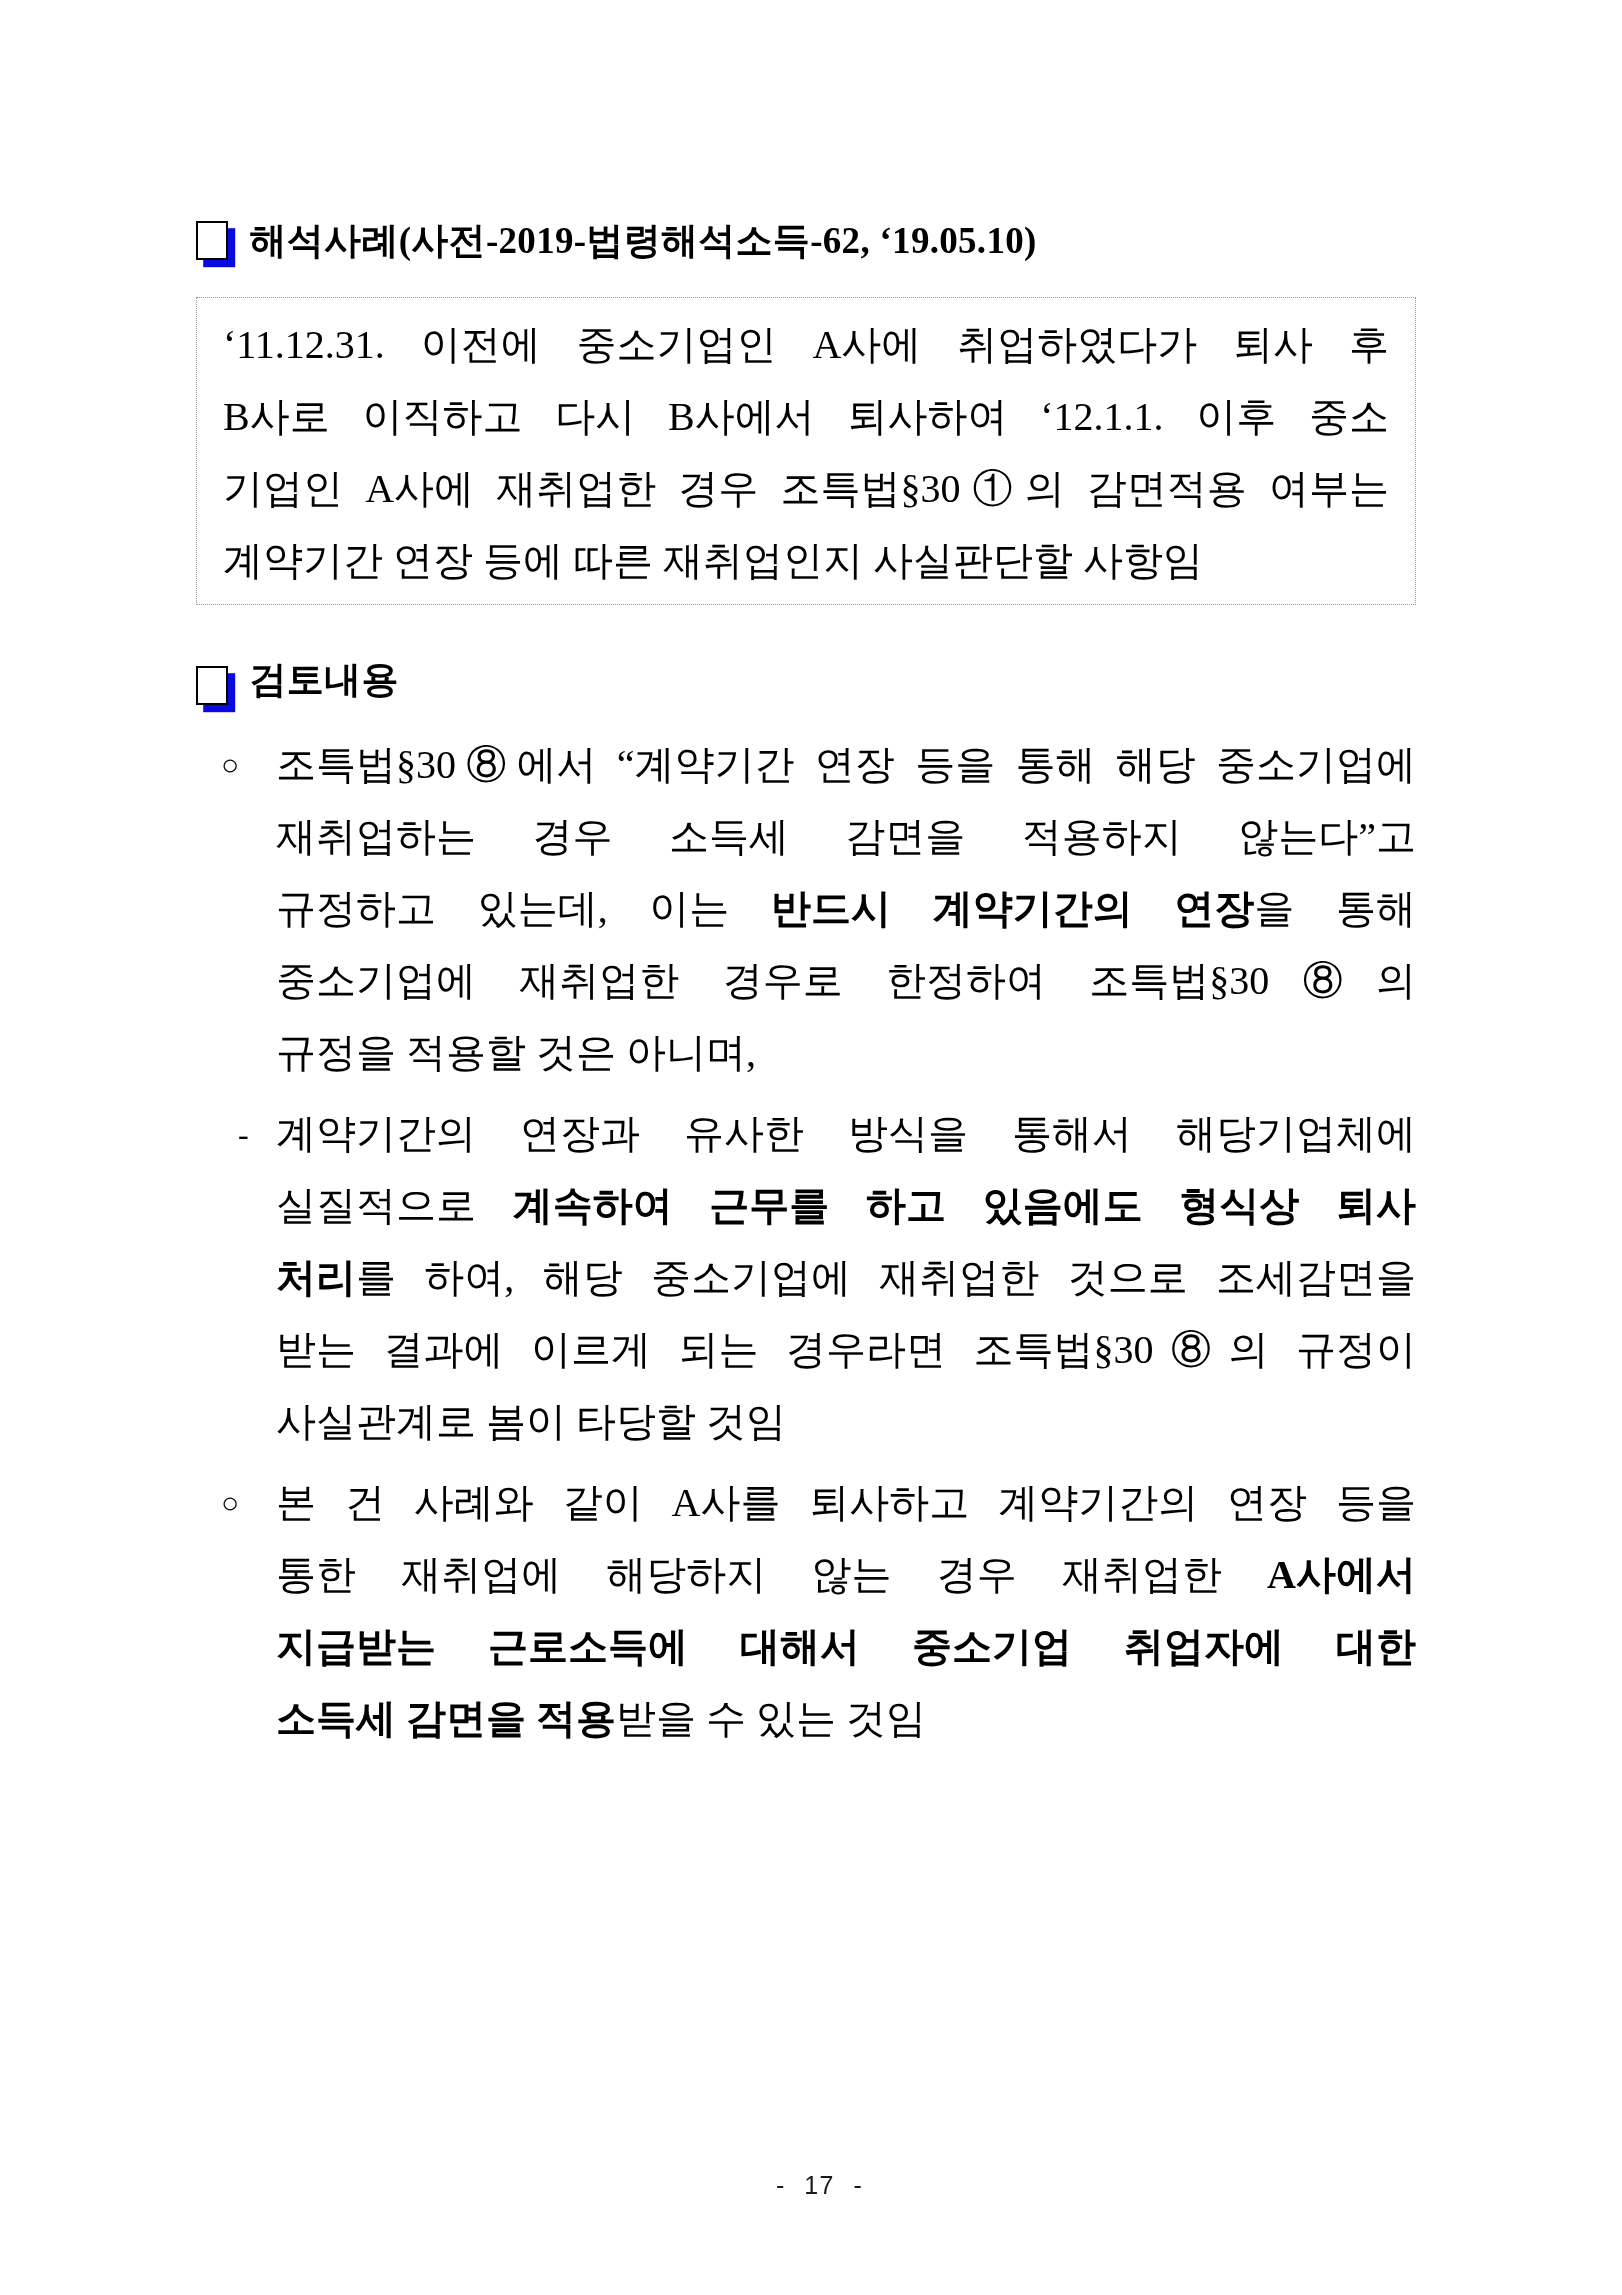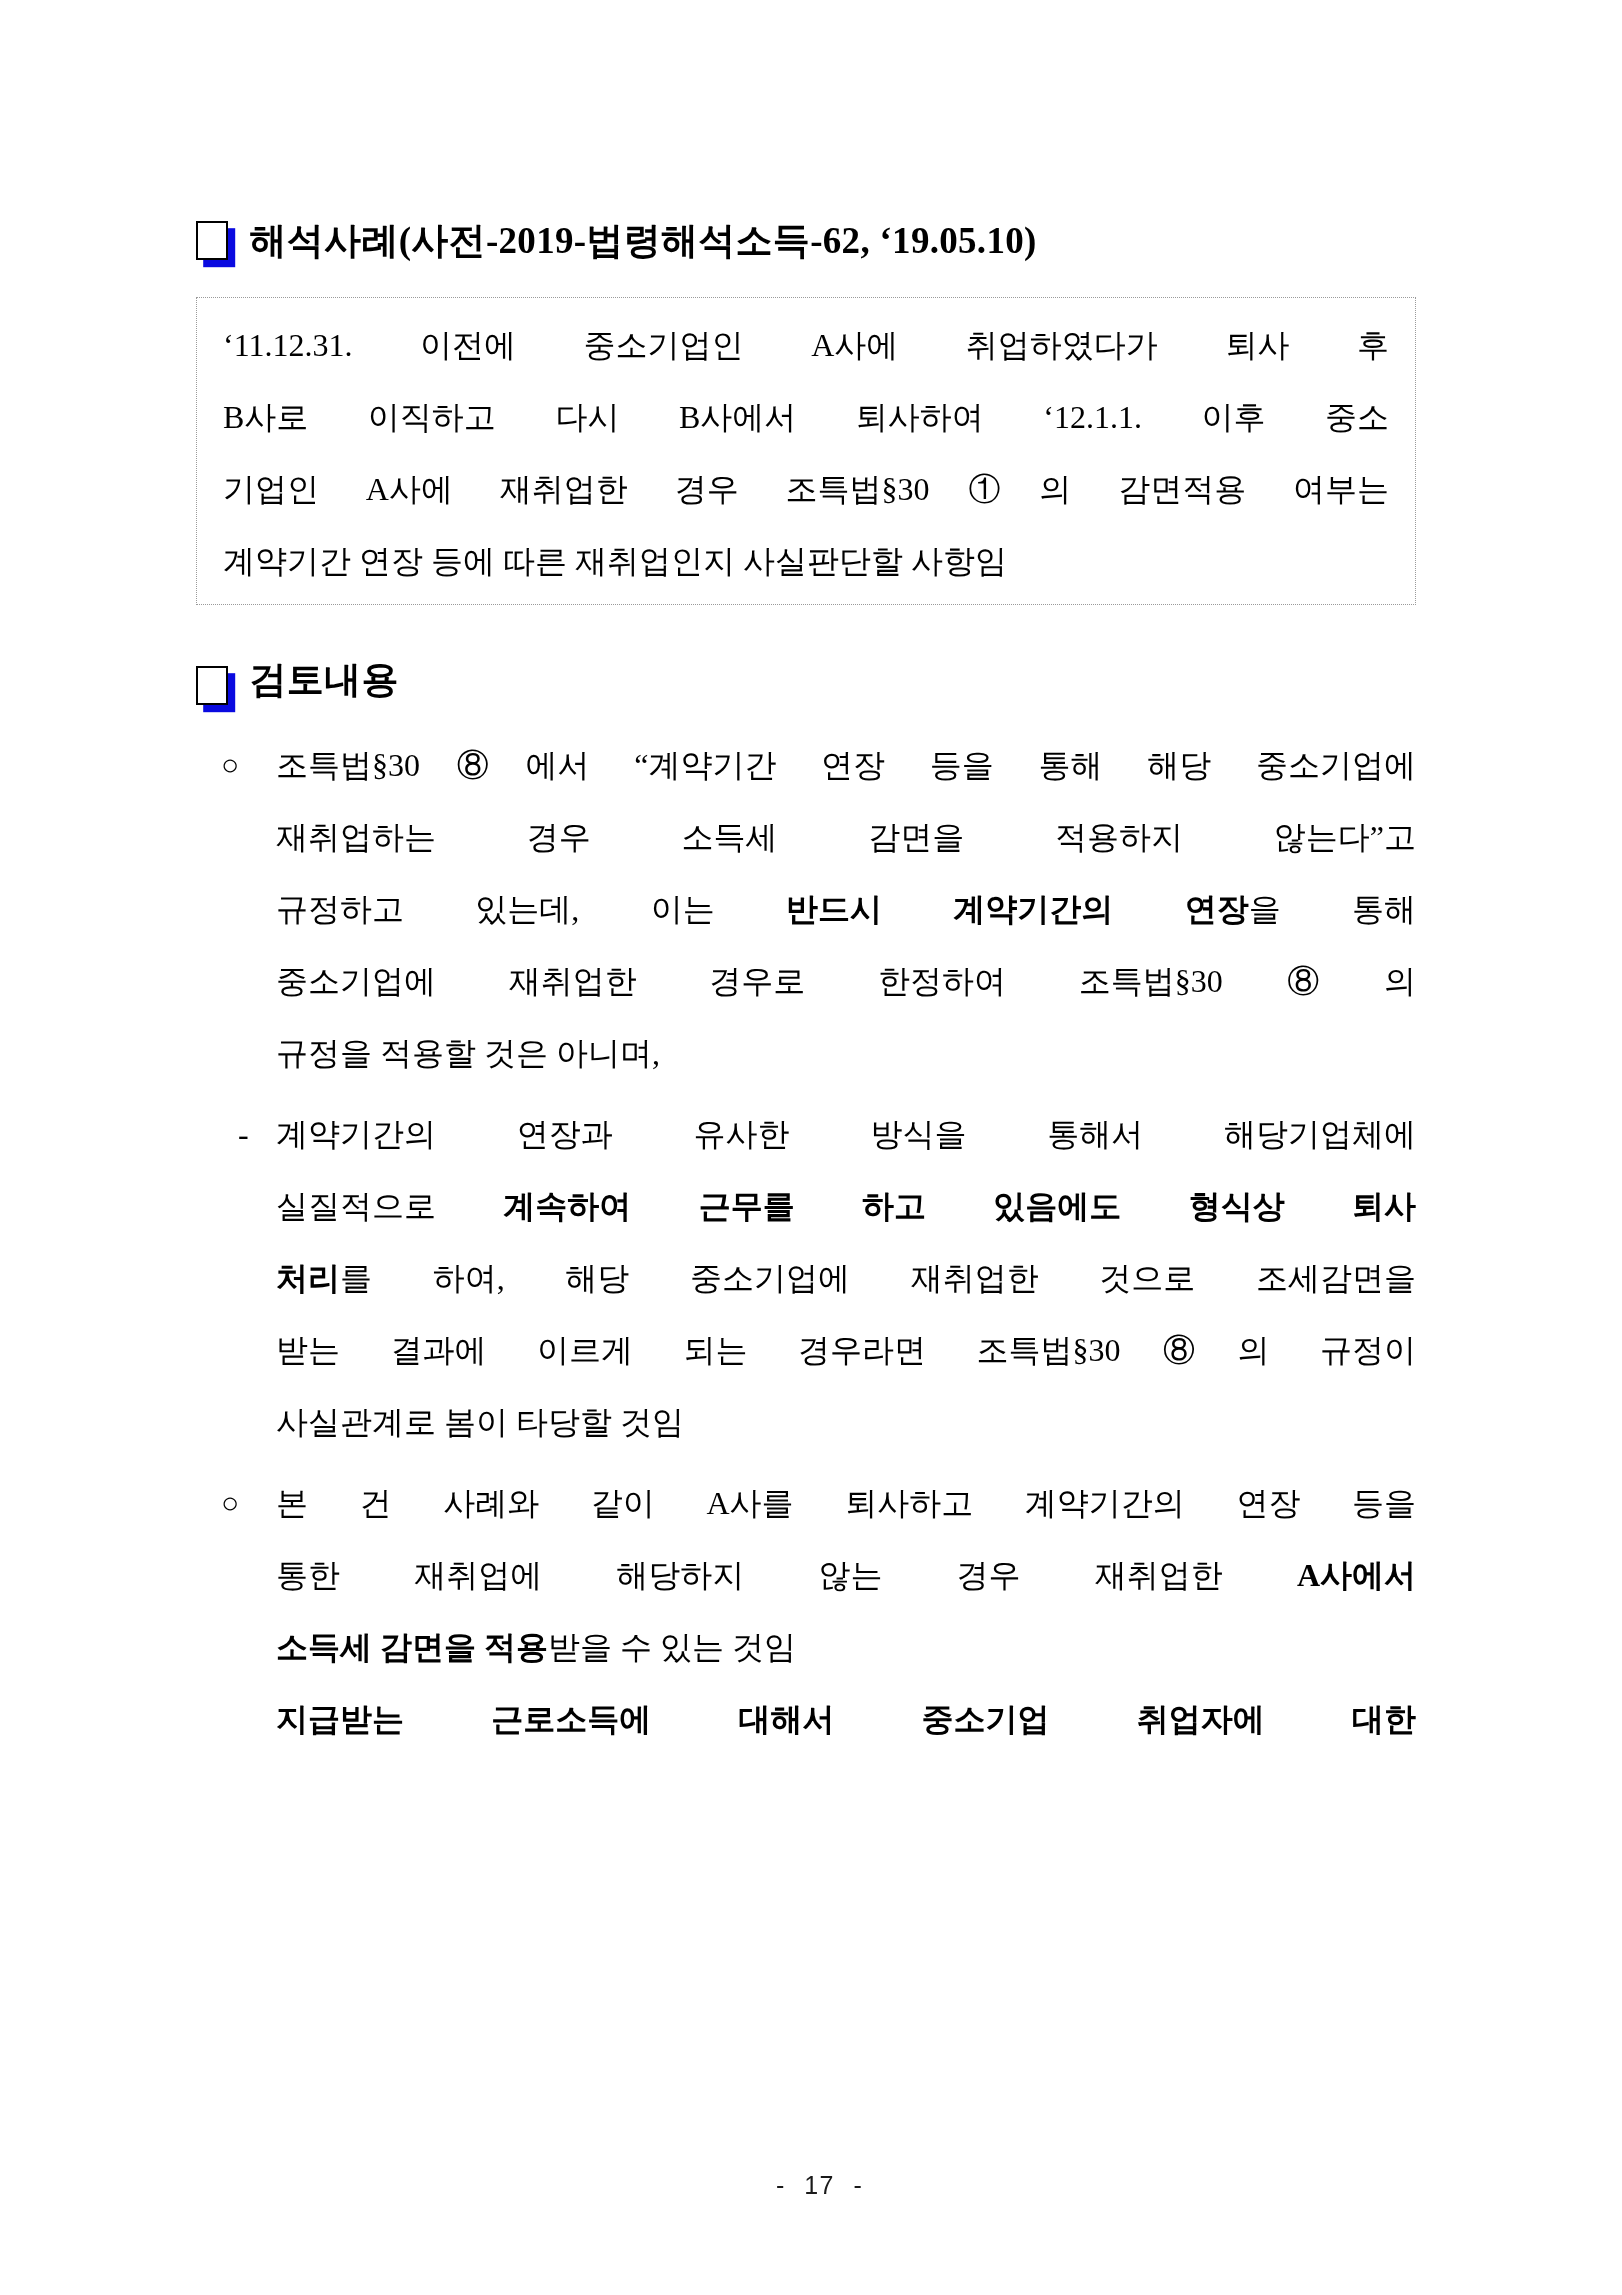--- a/index.html
+++ b/index.html
@@ -40,21 +40,21 @@
     letter-spacing: 0.3px;
     white-space: nowrap;
   }
   
   .case-box {
     margin-top: 31px;
     border: 1.3px dotted #9a9a9a;
     padding: 10.5px 26px 7.9px 26px;
   }
   .t-line {
-    font-size: 32px;
+    font-size: 40px;
     line-height: 72px;
     text-align: justify;
     text-align-last: justify;
     white-space: normal;
   }
   .t-line.last {
     text-align: right;
     text-align-last: left;
   }
   .b { font-weight: 700; }
@@ -132,22 +132,22 @@
             <div class="t-line"><span class="b">처리</span><span>를 하여, 해당 중소기업에 재취업한 것으로 조세감면을</span></div>
             <div class="t-line"><span>받는 결과에 이르게 되는 경우라면 조특법§30⑧의 규정이</span></div>
             <div class="t-line last"><span>사실관계로 봄이 타당할 것임</span></div>
           </div>
         </div>
         <div class="bullet">
           <span class="marker">○</span>
           <div class="lines">
             <div class="t-line"><span>본 건 사례와 같이 A사를 퇴사하고 계약기간의 연장 등을</span></div>
             <div class="t-line"><span>통한 재취업에 해당하지 않는 경우 재취업한 </span><span class="b">A사에서</span></div>
+            <div class="t-line"><span class="b">지급받는 근로소득에 대해서 중소기업 취업자에 대한</span></div>
             <div class="t-line last"><span class="b">소득세 감면을 적용</span><span>받을 수 있는 것임</span></div>
-            <div class="t-line"><span class="b">지급받는 근로소득에 대해서 중소기업 취업자에 대한</span></div>
           </div>
         </div>
       </div>
 
   </div>
 
   <div class="footer">- 17 -</div>
 </div>
 
 

